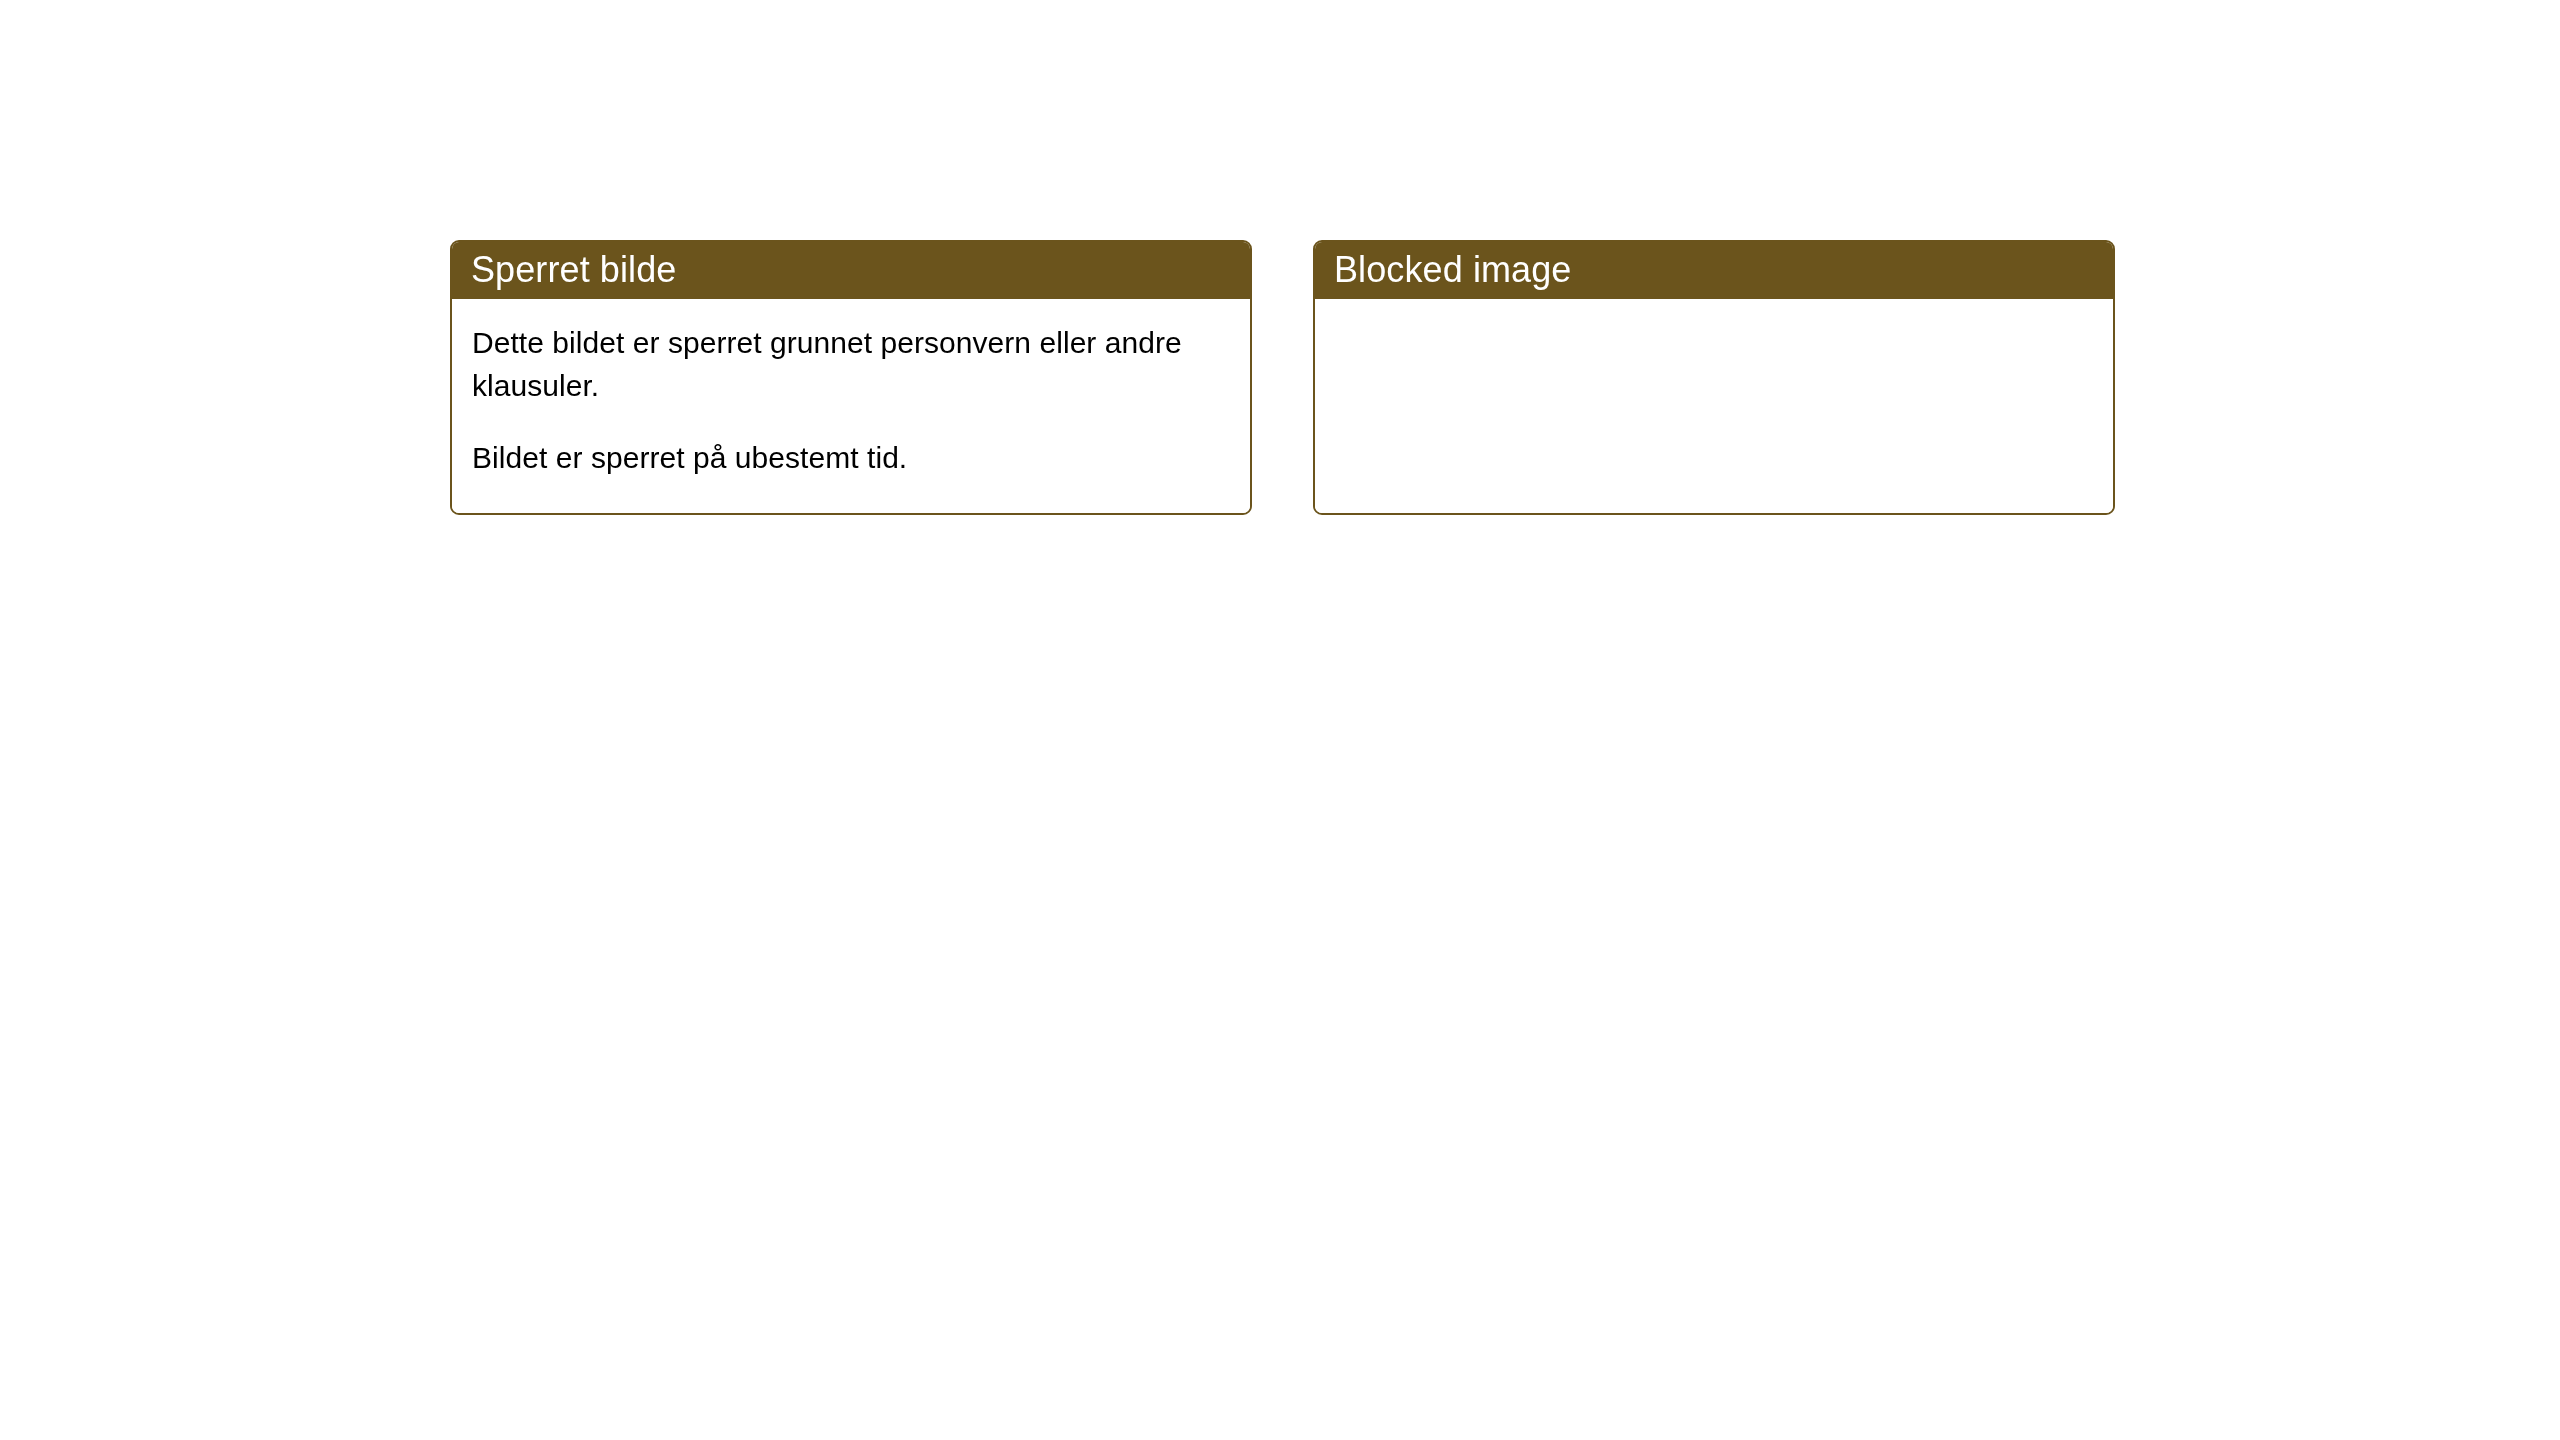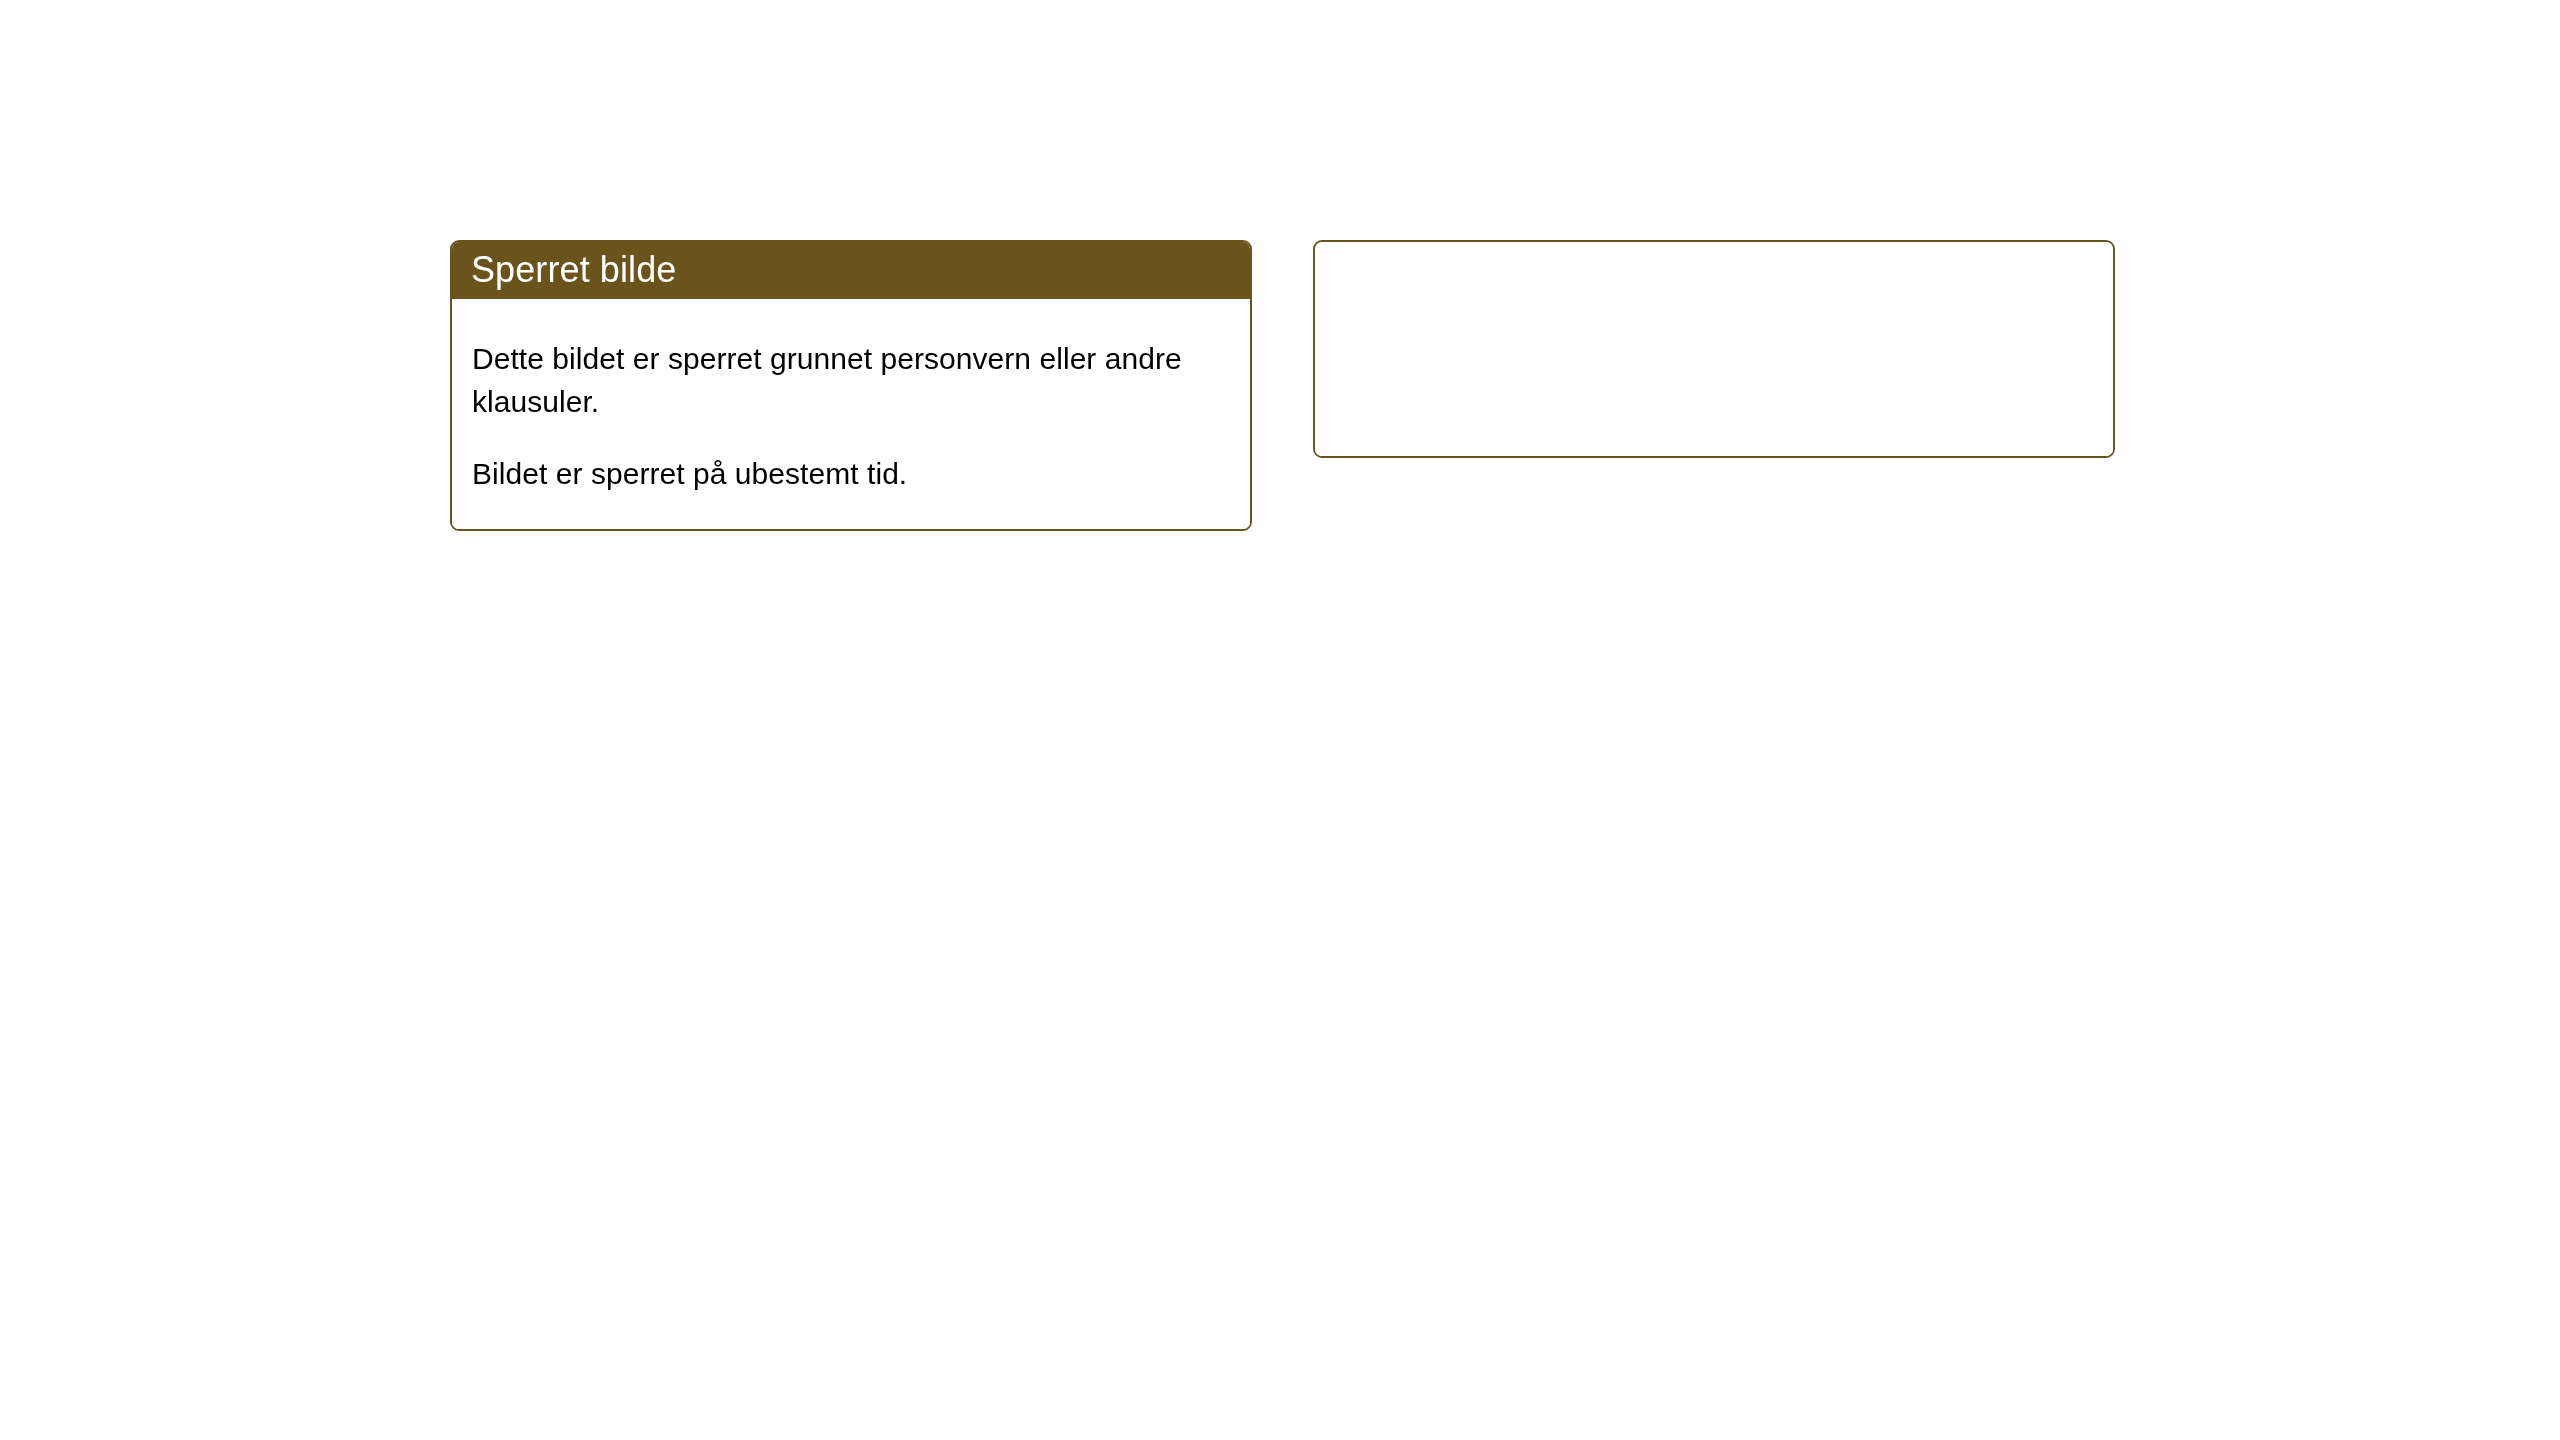--- a/index.html
+++ b/index.html
@@ -38,21 +38,21 @@
   }
 
   .notice-card-header {
     background: #6b541c;
     border-radius: 7px 7px 0 0;
     height: 58px;
     display: flex;
     align-items: center;
     padding: 0 0 0 20px;
     box-sizing: border-box;
-    margin: -1px -1px 16px -1px;
+    margin: -1px -1px 0 -1px;
   }
 
   .notice-card-title {
     color: #ffffff;
     font-size: 36px;
     font-weight: 400;
     line-height: 40px;
     letter-spacing: 0.1px;
     white-space: nowrap;
   }
@@ -85,17 +85,20 @@
     <div class="notice-card-header">
       <h2 class="notice-card-title">Sperret bilde</h2>
     </div>
     <div class="notice-card-body">
       <p class="notice-paragraph">Dette bildet er sperret grunnet personvern eller andre klausuler.</p>
       <p class="notice-paragraph">Bildet er sperret på ubestemt tid.</p>
     </div>
   </section>
 
   <section class="notice-card">
+    <div class="notice-card-header">
+      <h2 class="notice-card-title">Blocked image</h2>
+    </div>
     <div class="notice-card-body">
     </div>
   </section>
 
 </div>
 
 </body></html>

